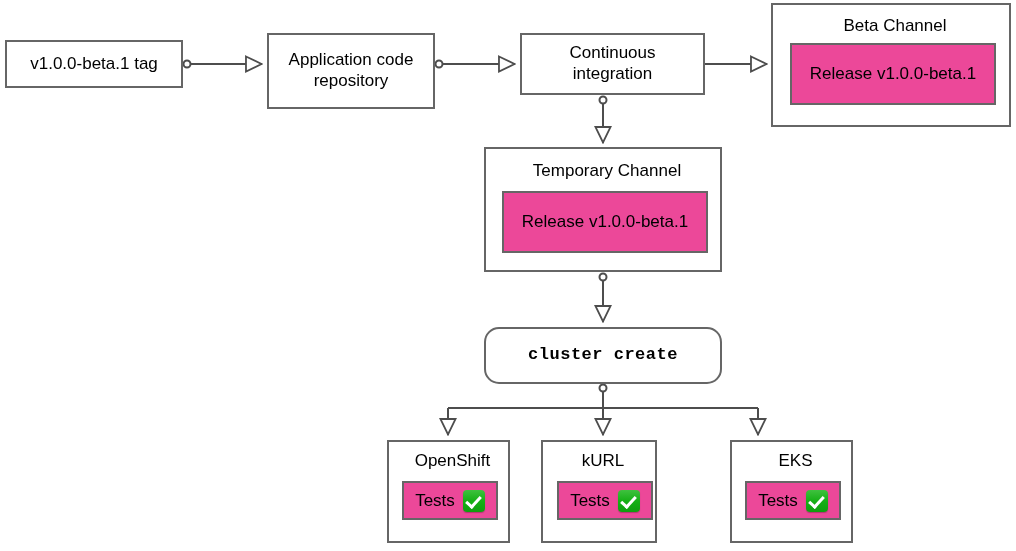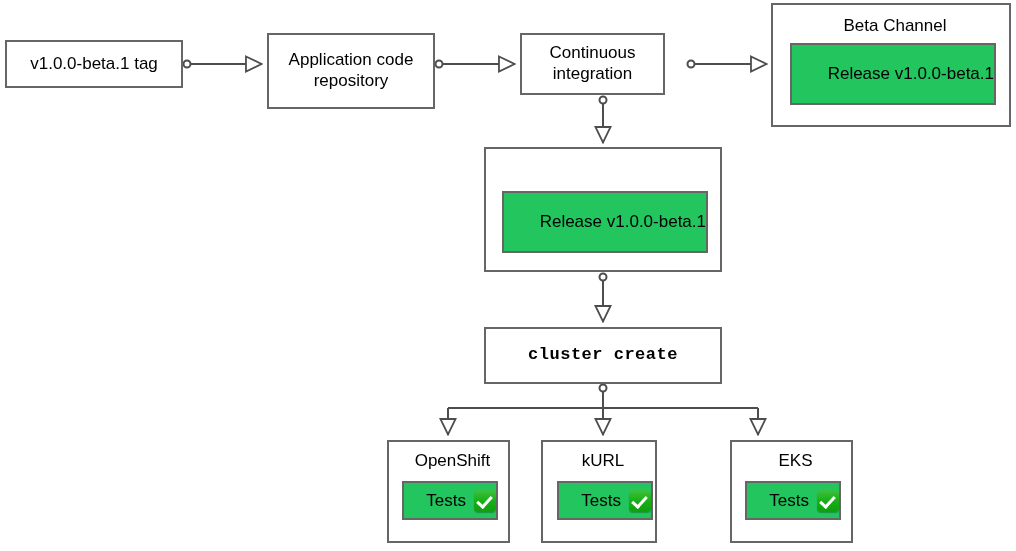--- a/index.html
+++ b/index.html
@@ -52,24 +52,24 @@
     right: 0;
     text-align: center;
     color: #000000;
     font-size: 17px;
     line-height: 1.2;
   }
   .inner-box {
     position: absolute;
     box-sizing: border-box;
     border: 2px solid #666666;
-    background: #22c55e;
+    background: #ec4899;
     display: flex;
     align-items: center;
-    justify-content: flex-end;
+    justify-content: center;
     text-align: center;
     color: #000000;
     font-size: 17px;
   }
   .mono-box {
     font-family: "Liberation Mono", "DejaVu Sans Mono", monospace;
     font-weight: bold;
     font-size: 17px;
     letter-spacing: 0.5px;
   }
@@ -143,38 +143,39 @@
   </svg>
 
   <div class="node-box" style="left:5px; top:40px; width:178px; height:48px;">
     <span>v1.0.0-beta.1 tag</span>
   </div>
 
   <div class="node-box" style="left:267px; top:33px; width:168px; height:76px; padding:0 12px;">
     <span>Application code repository</span>
   </div>
 
-  <div class="node-box" style="left:520px; top:33px; width:145px; height:62px; padding:12px 12px;">
+  <div class="node-box" style="left:520px; top:33px; width:185px; height:62px; padding:12px 12px;">
     <span>Continuous integration</span>
   </div>
 
   <div class="container-box" style="left:771px; top:3px; width:240px; height:124px;">
     <div class="container-title" style="top:11px;">Beta Channel</div>
     <div class="inner-box" style="left:17px; top:38px; width:206px; height:62px;">
       <span>Release v1.0.0-beta.1</span>
     </div>
   </div>
 
   <div class="container-box" style="left:484px; top:147px; width:238px; height:125px;">
+    <div class="container-title" style="top:12px;">Temporary Channel</div>
     <div class="inner-box" style="left:16px; top:42px; width:206px; height:62px;">
       <span>Release v1.0.0-beta.1</span>
     </div>
   </div>
 
-  <div class="node-box mono-box" style="left:484px; top:327px; width:238px; height:57px;">
+  <div class="node-box mono-box" style="left:484px; top:327px; width:238px; height:57px;border-radius:15px;">
     <span>cluster create</span>
   </div>
 
   <div class="container-box" style="left:387px; top:440px; width:123px; height:103px;padding-left:43px;">
     <div class="container-title" style="top:9px;">OpenShift</div>
     <div class="inner-box" style="left:13px; top:39px; width:96px; height:39px;">
       <span class="tests-inner">
         <span class="tests-label">Tests</span>
         <span class="check-badge"></span>
       </span>

